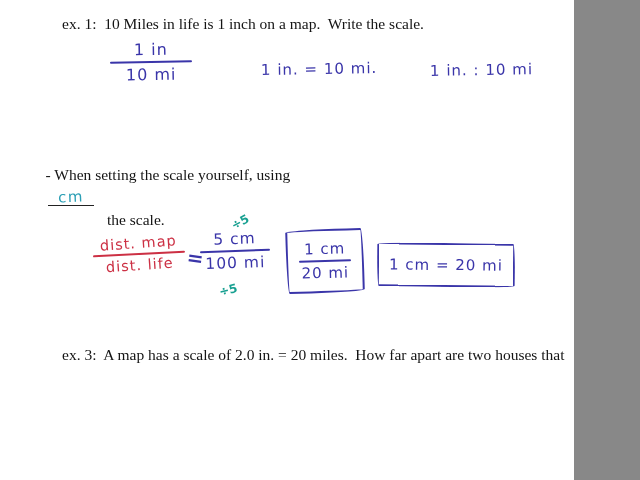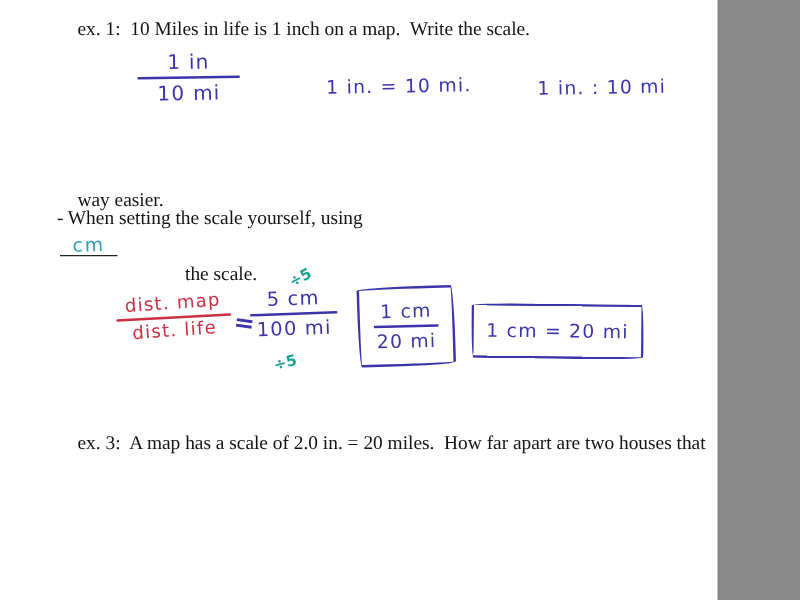--- a/index.html
+++ b/index.html
@@ -71,23 +71,22 @@
   <div class="hw hand blue" style="left:261px;top:60px;font-size:15px;transform:rotate(-1deg);">1 in. = 10 mi.</div>
 
   <div class="hw hand blue" style="left:430px;top:61px;font-size:15px;transform:rotate(-1deg);">1 in. : 10 mi</div>
 
   <div class="typed" style="left:30px;top:142px;">
     <span>- When setting the scale yourself, using</span>
     <span class="blank">
       <span class="cm">cm</span>
     </span>
   </div>
-  <div class="typed" style="left:62px;top:150px;">way easier.</div>
 
-  <div class="typed" style="left:107px;top:209px;margin-left:41px;">the scale.</div>
+  <div class="typed" style="left:107px;top:209px;">the scale.</div>
 
   <div class="fraction fr-red" style="left:93px;top:233px;font-size:14.5px;transform:rotate(-4deg);">
     <span class="num">dist. map</span>
     <div class="bar" style="width:92px;transform:rotate(1deg);"></div>
     <span class="den">dist. life</span>
   </div>
 
   <div class="eq" style="left:187px;top:246px;font-size:20px;transform:rotate(8deg);">=</div>
 
   <div class="fraction fr-blue" style="left:199px;top:228px;font-size:15.5px;transform:rotate(-2deg);">

